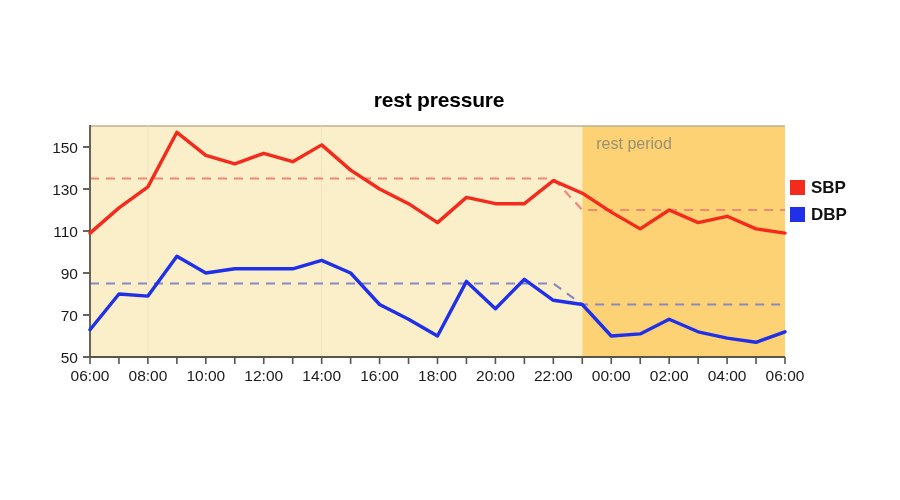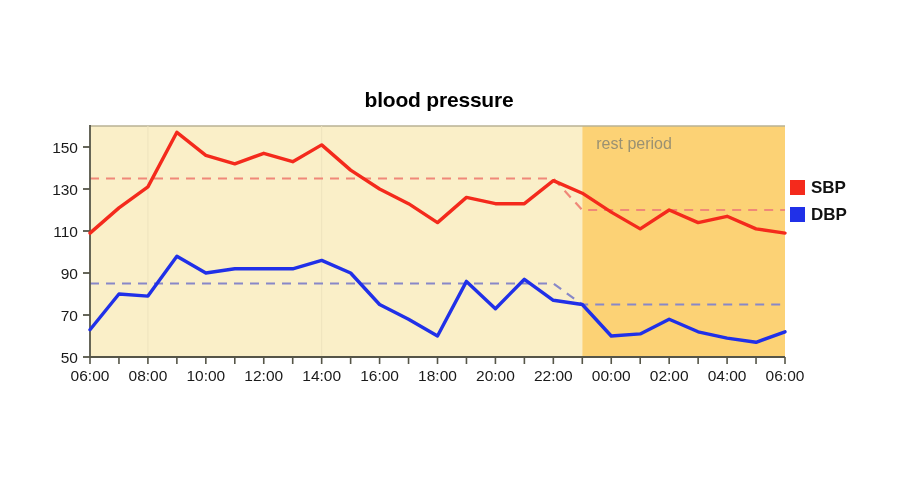--- a/index.html
+++ b/index.html
@@ -73,21 +73,21 @@
     fill: #111111;
     text-anchor: start;
   }
 </style>
 </head>
 <body>
 
 <div id="chart-root">
 
   <div class="chart-title">
-    <span class="chart-title-inner">blood pressure</span>
+    <span class="chart-title-inner">rest pressure</span>
   </div>
 
   <svg class="plot" id="plot-svg" viewBox="0 0 900 500">
 
   <rect x="90" y="126" width="492.29166666666674" height="231" fill="#FAEFC8"></rect>
       <rect x="582.2916666666667" y="126" width="202.70833333333326" height="231" fill="#FCD275"></rect>
       <line x1="90" y1="126" x2="785" y2="126" stroke="#b9b295" stroke-width="1.6"></line>
       <line x1="147.91666666666666" y1="126" x2="147.91666666666666" y2="357" stroke="#eee3bd" stroke-width="1"></line>
       <line x1="321.66666666666663" y1="126" x2="321.66666666666663" y2="357" stroke="#eee3bd" stroke-width="1"></line>
       <path d="M 90 178.5 L 553.3333333333333 178.5 L 582.2916666666667 210 L 785 210" fill="none" stroke="#F08878" stroke-width="2.2" stroke-dasharray="9 7" stroke-linecap="butt"></path>

